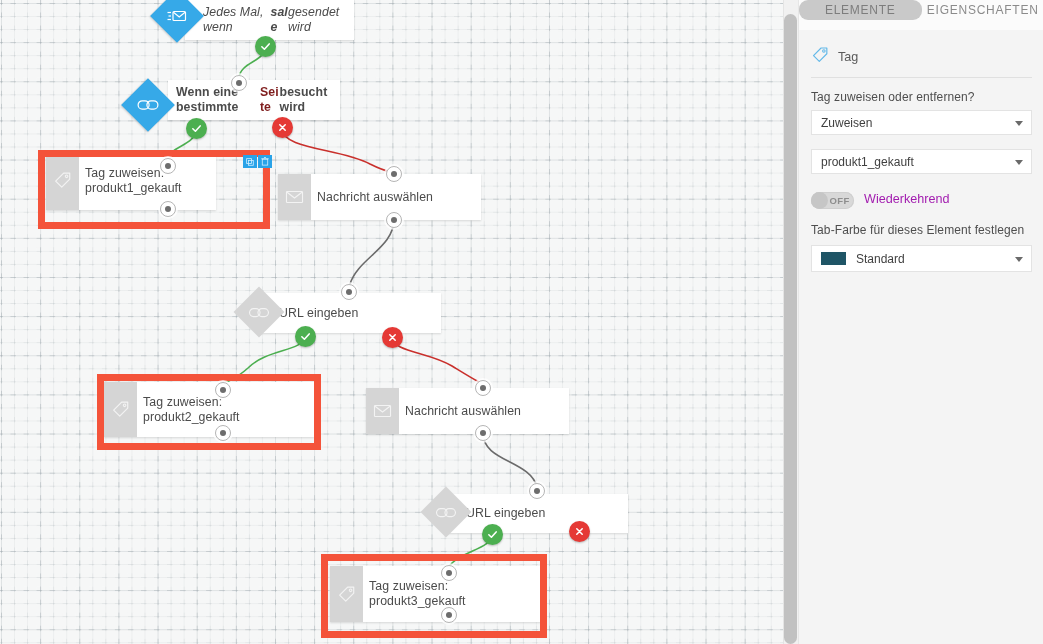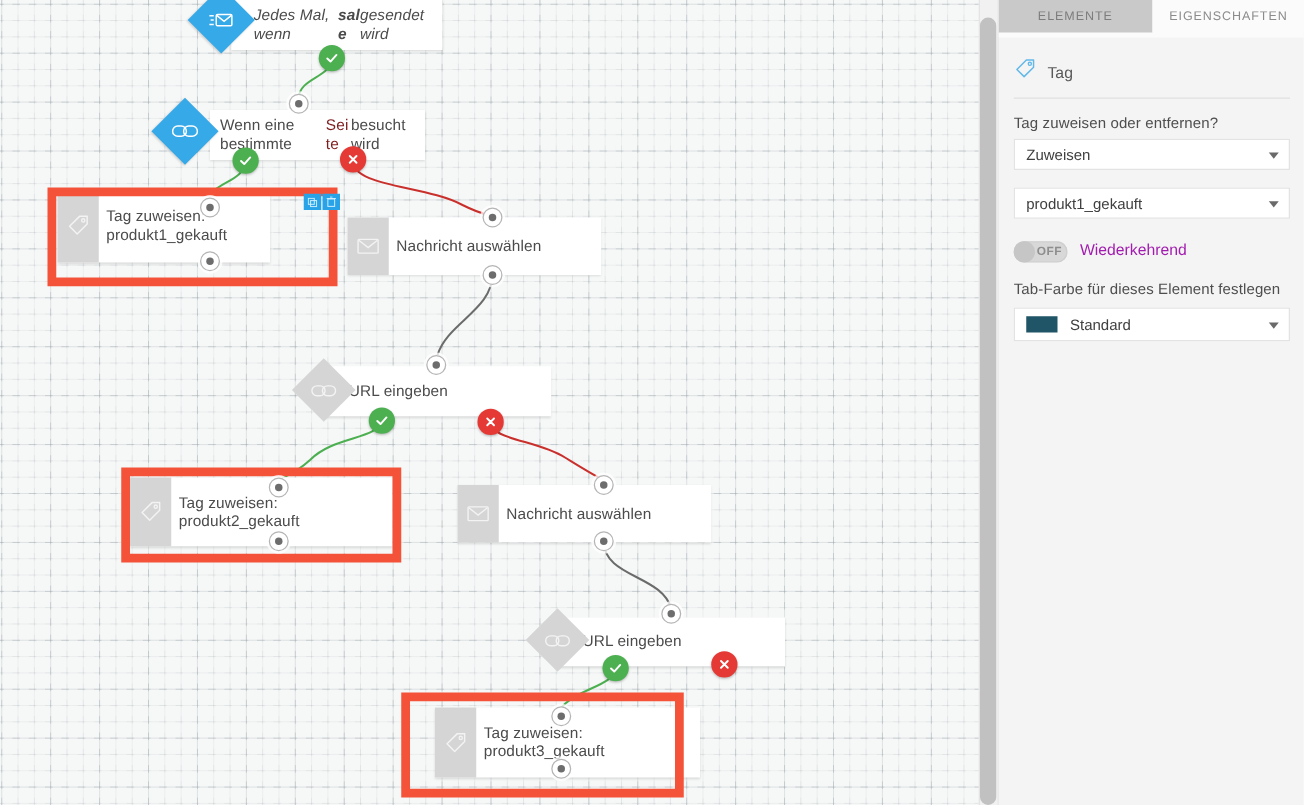--- a/index.html
+++ b/index.html
@@ -190,26 +190,27 @@
     border-left:1px solid #e6e6e6;
   }
   #tabs {
     display:flex;
     height:30px;
     background:#fbfbfb;
   }
   .tab {
     flex:1;
     display:flex; align-items:center; justify-content:center;
-    font-size:10px;
+    font-size:12px;
     letter-spacing:.75px;
     color:#8b8b8b;
     background:#fbfbfb;
-    height:26px;
+    height:20px;
     box-sizing:border-box;
+    border-radius:9px;
   }
   .tab.active {
     background:#c9c9c9;
     color:#7d7d7d;
   }
   #panel-body {
     padding: 16px 12px 0 12px;
   }
   .panel-head {
     display:flex;
@@ -332,21 +333,21 @@
         <line x1="0.5" y1="11.5" x2="4" y2="11.5" stroke="#ffffff" stroke-width="1.2"></line>
       </svg>
     </div>
     <div class="badge ok" style="left: 255px; top: 36px; background: rgb(76, 175, 80);">
       <svg width="11" height="11" viewBox="0 0 12 12">
           <path d="M2,6.3 L4.8,9 L10,3.2" fill="none" stroke="#fff" stroke-width="1.7" stroke-linecap="round" stroke-linejoin="round"></path>
         </svg>
     </div>
     <div class="port" style="left:231px; top:75px;"></div>
 
-    <div class="node trigger" style="left:168px; top:88px; width:172px; height:40px;">
+    <div class="node trigger" style="left:168px; top:80px; width:172px; height:40px;font-weight:bold;">
       <div class="n-label" style="padding-left:8px;">
         <span>Wenn eine bestimmte </span>
           <span style="color:#7f1d1d;">Seite</span>
           <span> besucht wird</span>
       </div>
     </div>
     <div class="diamond" style="left: 129px; top: 86px; width: 38px; height: 38px; background: rgb(54, 169, 232);">
       <svg width="22" height="14" viewBox="0 0 24 14">
         <rect x="1.2" y="2.4" width="12" height="9" rx="4.5" fill="none" stroke="#ffffff" stroke-width="1.3"></rect>
         <rect x="10.8" y="2.4" width="12" height="9" rx="4.5" fill="none" stroke="#ffffff" stroke-width="1.3"></rect>
@@ -465,21 +466,21 @@
           <path d="M2,6.3 L4.8,9 L10,3.2" fill="none" stroke="#fff" stroke-width="1.7" stroke-linecap="round" stroke-linejoin="round"></path>
         </svg>
     </div>
     <div class="badge no" style="left: 569px; top: 521px; background: rgb(229, 57, 53);">
       <svg width="9" height="9" viewBox="0 0 10 10">
           <path d="M2,2 L8,8 M8,2 L2,8" stroke="#fff" stroke-width="1.7" stroke-linecap="round"></path>
         </svg>
     </div>
 
     <div class="node-shadowbar" style="left:328px; top:632px; width:218px; height:4px;"></div>
-    <div class="node" style="left:348px; top:566px; width:212px; height:56px;">
+    <div class="node" style="left:330px; top:566px; width:212px; height:56px;">
       <div class="n-icon" style="width:33px; flex:0 0 33px; background:#d5d5d5;">
         <svg width="19" height="19" viewBox="0 0 20 20">
           <path d="M11.2,2.2 L17.6,2.2 L17.6,8.6 L9.2,17 L2.8,10.6 Z" fill="none" stroke="#f3f3f3" stroke-width="1.25" stroke-linejoin="round"></path>
           <circle cx="14.3" cy="5.6" r="1.35" fill="none" stroke="#f3f3f3" stroke-width="1.15"></circle>
         </svg>
       </div>
       <div class="n-label">Tag zuweisen: produkt3_gekauft</div>
     </div>
     <div class="sel" style="left: 321px; top: 554px; width: 226px; height: 84px; border-color: rgb(244, 83, 58);"></div>
     <div class="port" style="left:441px; top:565px;"></div>

